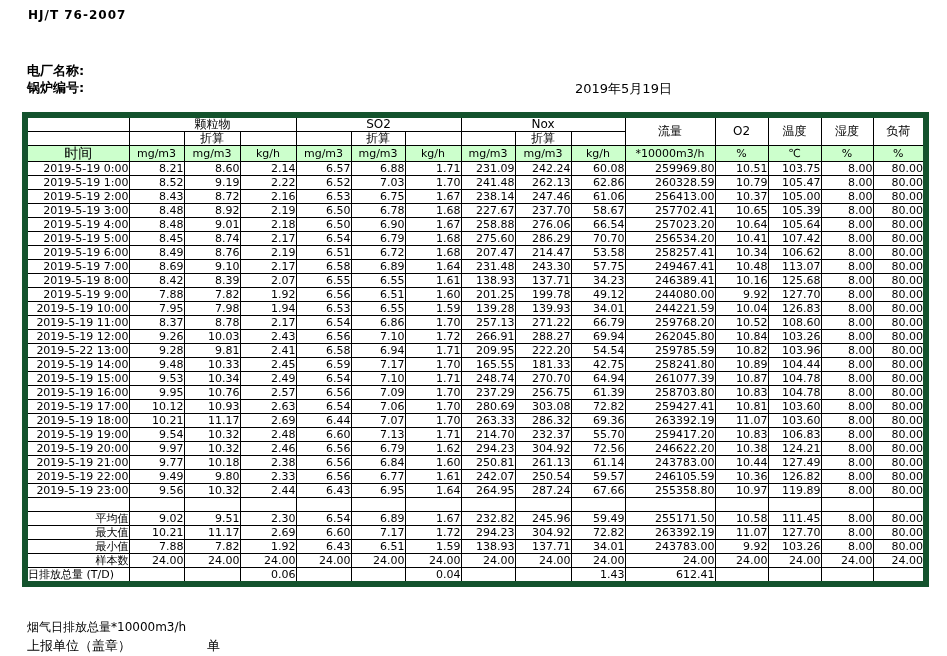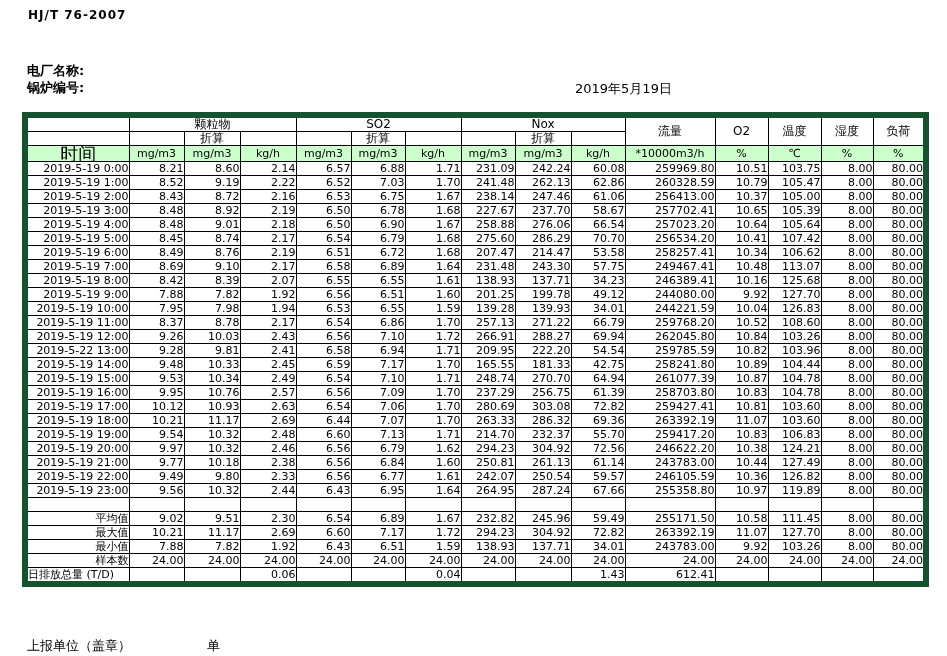--- a/index.html
+++ b/index.html
@@ -12,21 +12,21 @@
   .plant { position:absolute; left:27px;  top:62px; font-size:13px; font-weight:bold; }
   .boiler{ position:absolute; left:27px;  top:79px; font-size:13px; font-weight:bold; }
   .date  { position:absolute; left:575px; top:80px; font-size:13px; font-weight:normal; }
 
   table.rpt { position:absolute; left:22px; top:112px; border-collapse:collapse; table-layout:fixed;
               border:6px solid #14532d; }
   table.rpt td { border:1px solid #000; font-size:11px; height:14px; line-height:13px;
                  white-space:nowrap; overflow:hidden; padding:0; }
   tr.hr1 td, tr.hr2 td { height:12px; font-size:12px; text-align:center; }
   tr.hr3 td { height:16px; background:#ccffcc; text-align:center; font-size:11px; }
-  tr.hr3 td.time-h { font-size:18px; }
+  tr.hr3 td.time-h { font-size:14px; }
   td.num  { text-align:right; padding-right:7px; }
   td.time { text-align:right; padding-right:3px; font-size:11px;margin-top:11px; }
   td.sum-label   { text-align:right; padding-right:2px; font-size:12px; }
   td.daily-label { text-align:left; padding-left:1px; font-size:12px; overflow:visible; }
   tr.blank td { height:14px; }
 
   .foot1 { position:absolute; left:27px; top:619px; font-size:12px; }
   .foot2 { position:absolute; left:27px; top:637px; font-size:13px; }
   .foot2 .unit { position:absolute; left:180px; top:0; }
 </style>
@@ -608,17 +608,18 @@
           <td class="num">1.43</td>
           <td class="num">612.41</td>
           <td class="num"></td>
           <td class="num"></td>
           <td class="num"></td>
           <td class="num"></td>
         </tr>
       </tbody>
   </table>
 
+  <div class="foot1">烟气日排放总量*10000m3/h</div>
   <div class="foot2">
     <span>上报单位（盖章）</span>
     <span class="unit">单位</span>
   </div>
 </div>
 
 </body></html>

